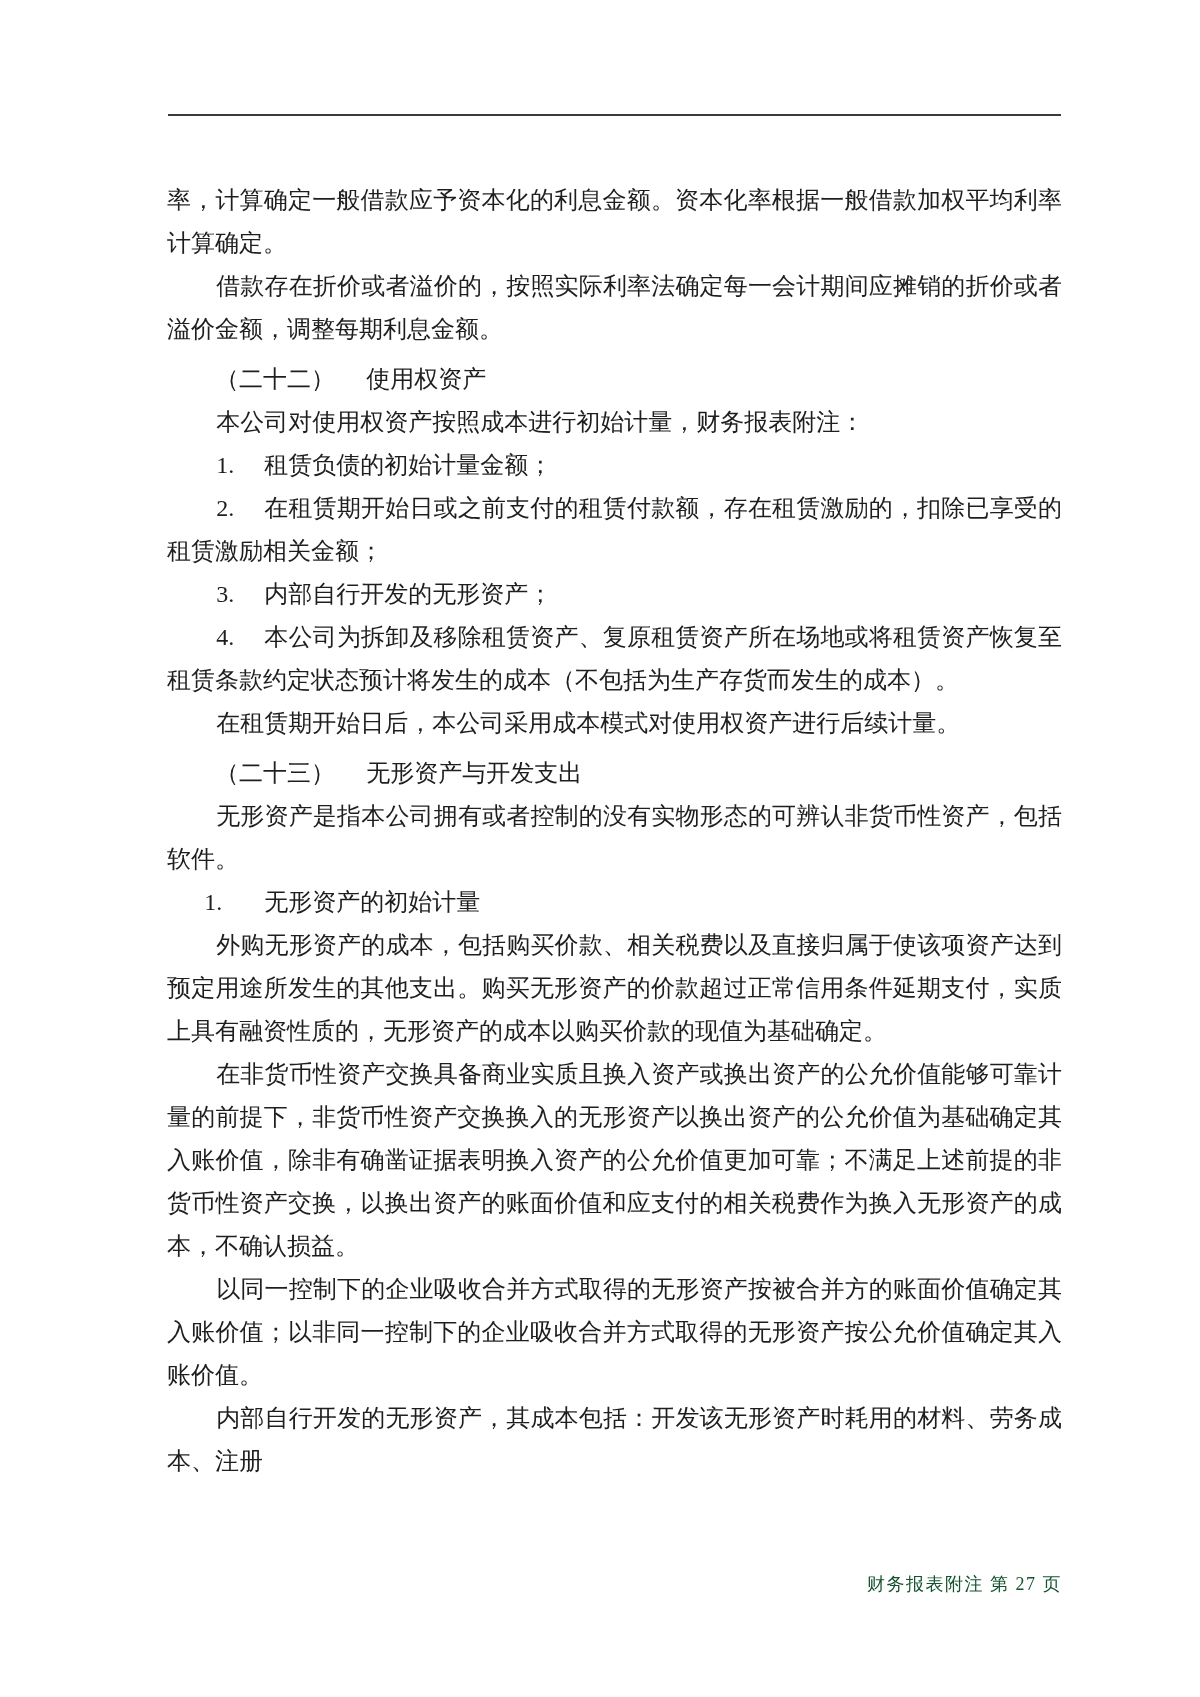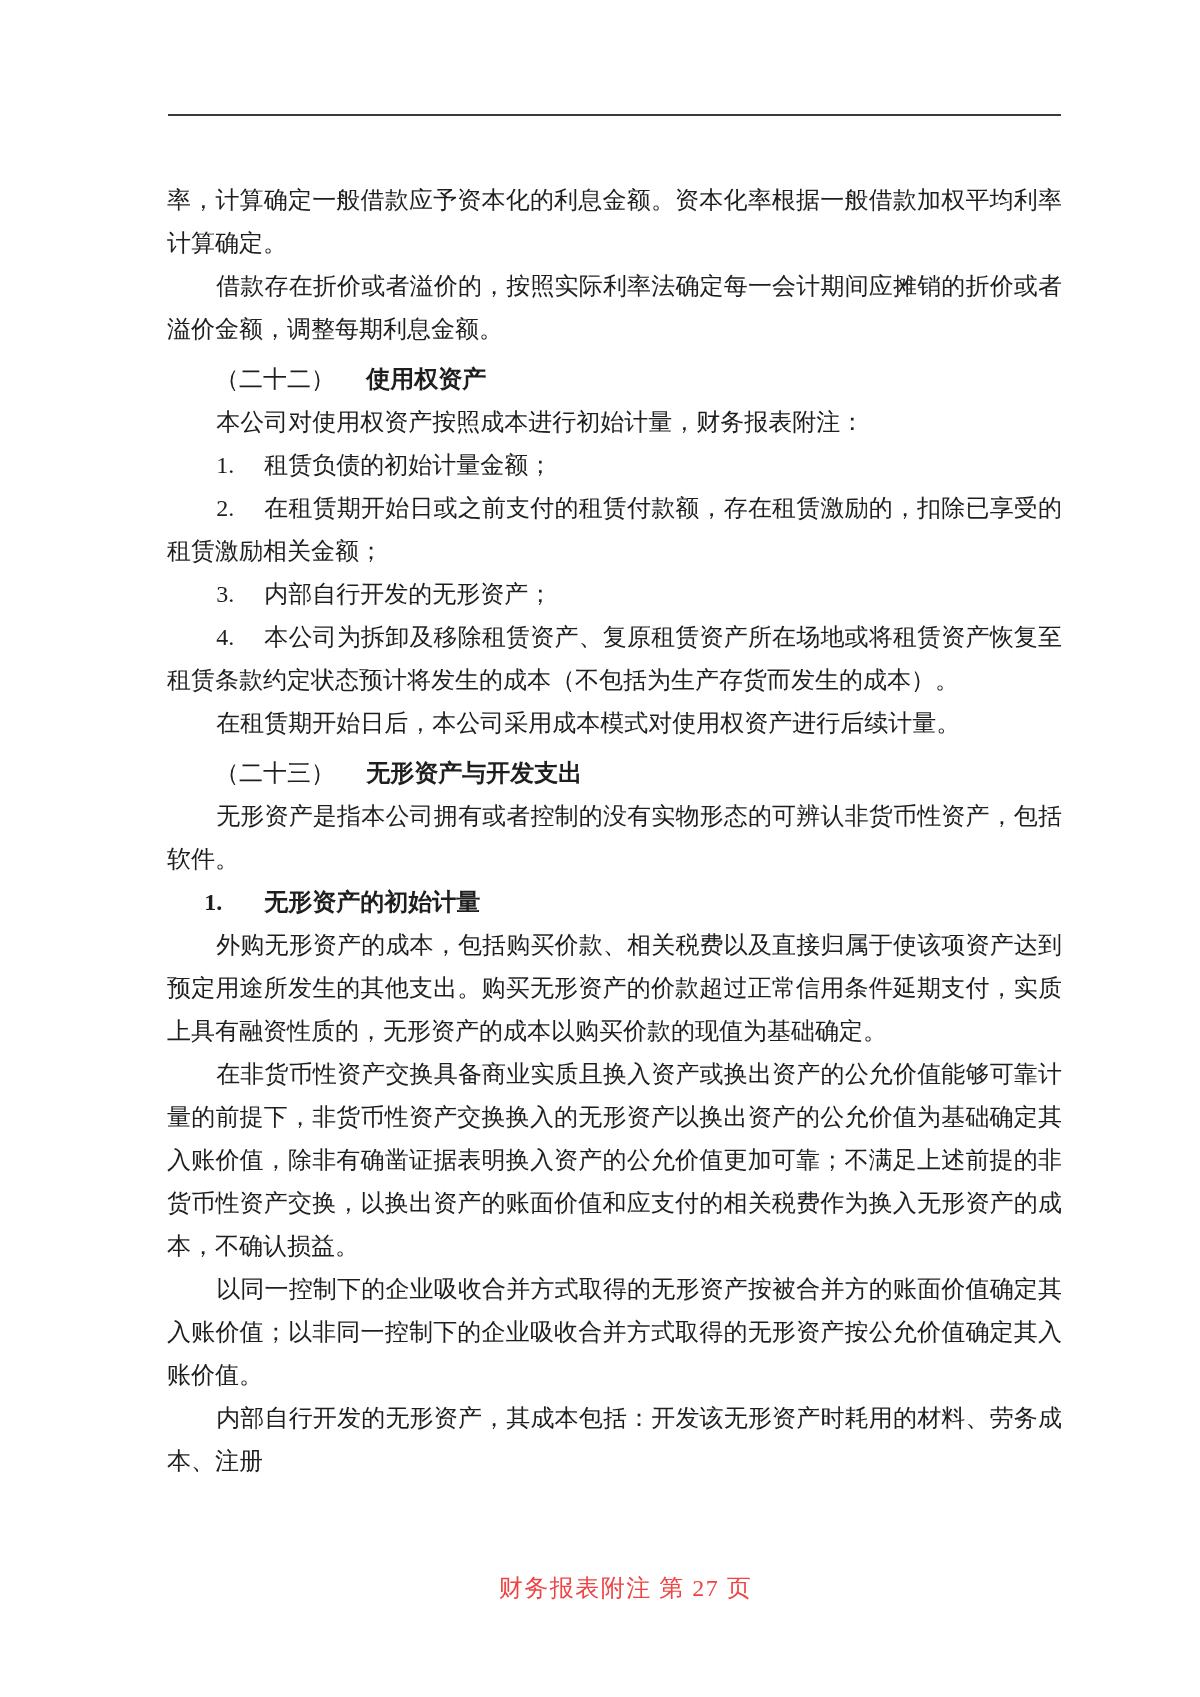--- a/index.html
+++ b/index.html
@@ -26,34 +26,34 @@
     top: 179px;
     width: 895px;
     font-size: 24px;
     line-height: 43px;
     text-align: justify;
   }
   p.para { text-indent: 2.05em; }
   p.noindent { text-indent: 0; }
   .sec-heading { margin-top: 7px; text-indent: 2.0em; }
   .sec-num { font-weight: normal; }
-  .sec-title { font-weight: bold; margin-left: 1.3em; }
+  .sec-title { font-weight: normal; margin-left: 1.3em; }
   .list-num { display: inline-block; width: 2em; text-indent: 0; }
-  .sub-heading { font-weight: bold; text-indent: 1.55em; }
+  .sub-heading { font-weight: normal; text-indent: 1.55em; }
   .sub-num { display: inline-block; width: 2.5em; text-indent: 0; }
   .footer {
     position: absolute;
     left: 167px;
     top: 1572px;
     width: 895px;
-    text-align: center;
+    text-align: right;
     text-indent: 22px;
-    font-size: 24px;
+    font-size: 18px;
     letter-spacing: 1.5px;
-    color: #ef4444;
+    color: #14532d;
   }
 </style>
 </head>
 <body>
 
 <div class="header-rule"></div>
 
 <div class="content">
 
   <p class="noindent">率，计算确定一般借款应予资本化的利息金额。资本化率根据一般借款加权平均利率计算确定。</p>

